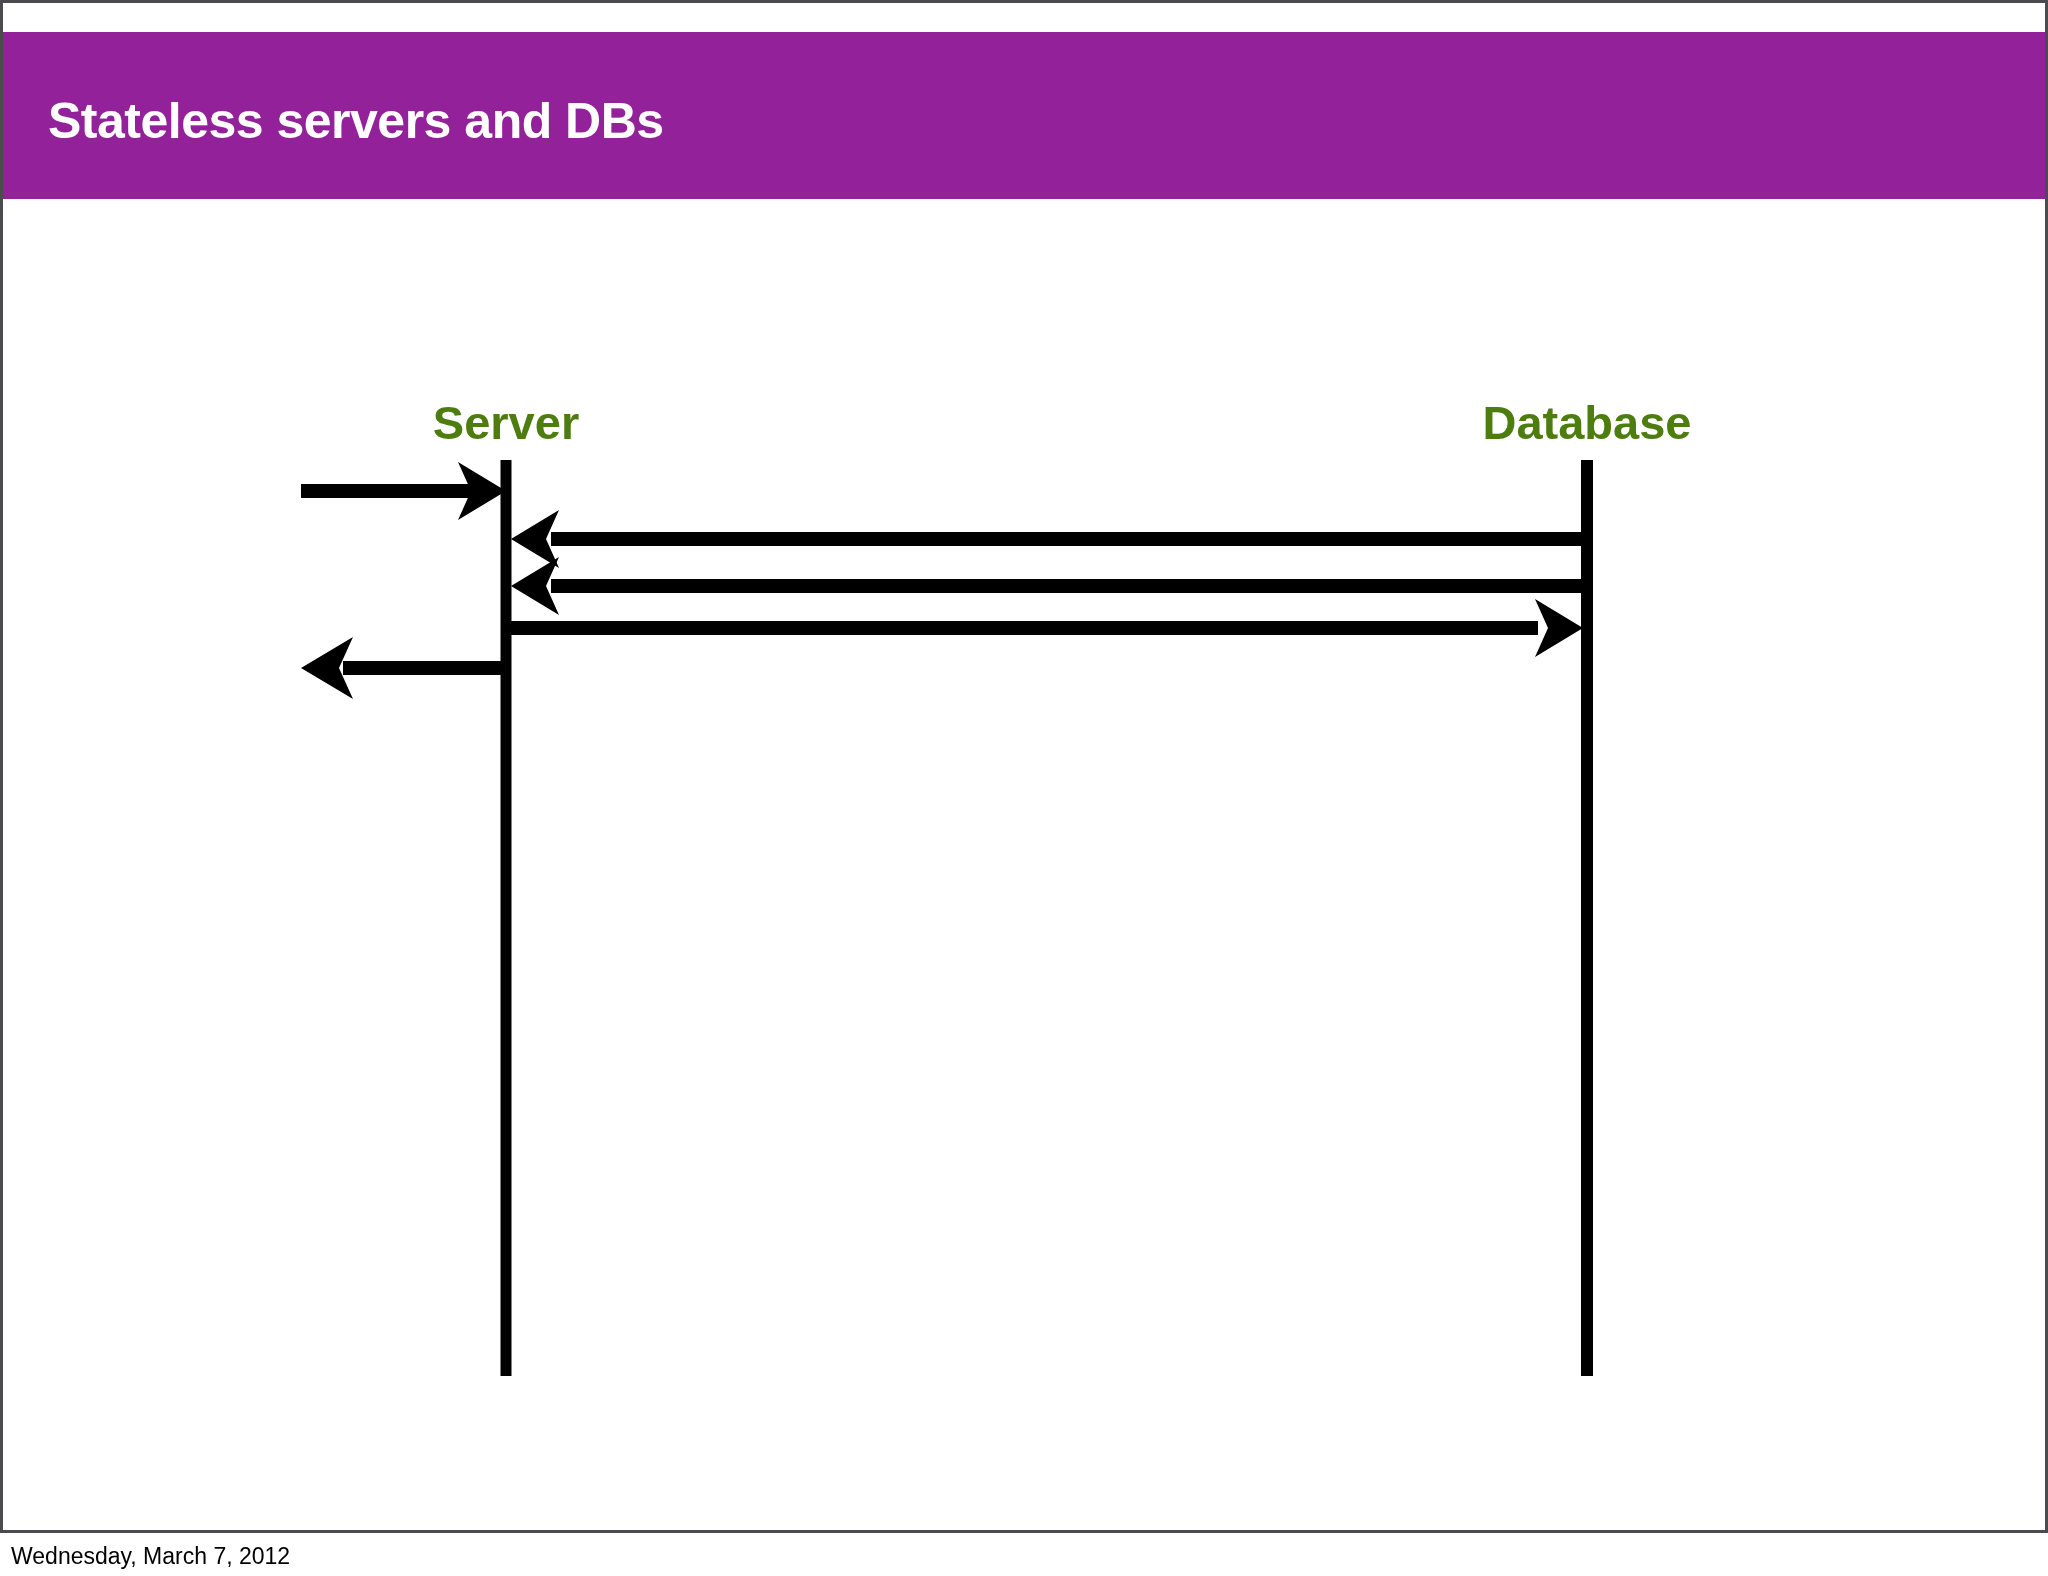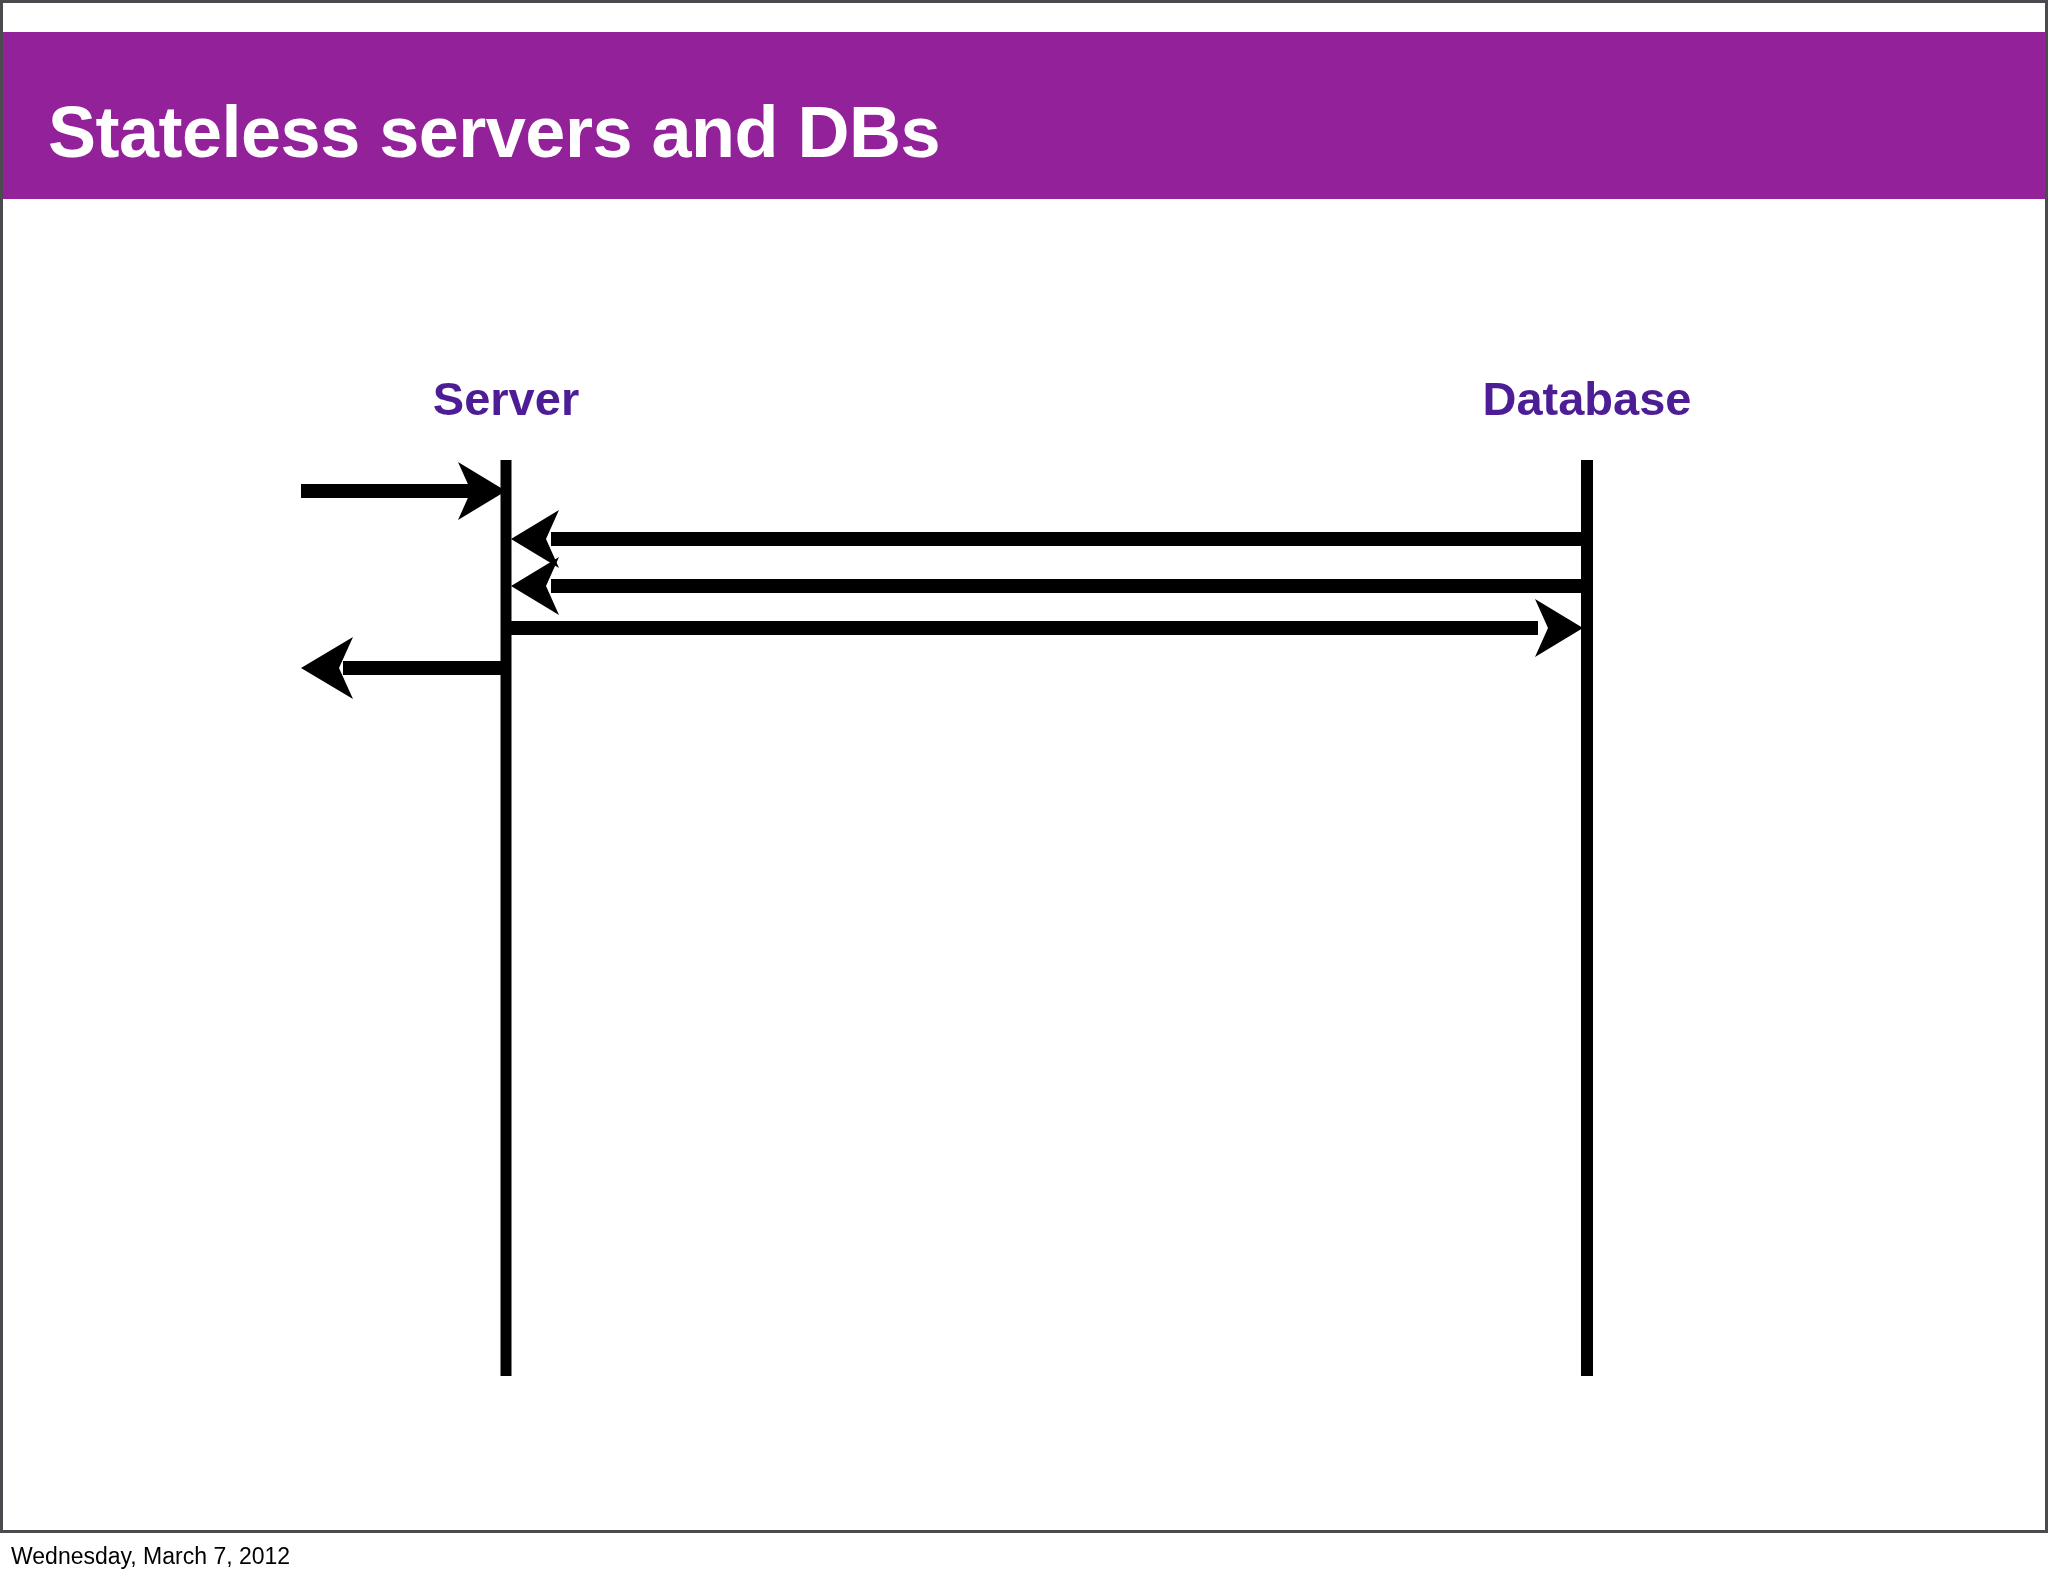--- a/index.html
+++ b/index.html
@@ -41,44 +41,45 @@
     left: 0;
     top: 29px;
     width: 2048px;
     height: 167px;
     background: #92219a;
   }
   #title-text {
     position: absolute;
     left: 45px;
     top: 64px;
-    font-size: 72px;
+    font-size: 50px;
     font-weight: bold;
     color: #ffffff;
     letter-spacing: -0.5px;
     line-height: 1;
     white-space: nowrap;
   }
 
   
   #diagram {
     position: absolute;
     left: 0;
     top: 0;
     width: 2048px;
     height: 1533px;
   }
   .lifeline-label {
     position: absolute;
     font-size: 47px;
     font-weight: bold;
-    color: #4c1d95;
+    color: #4d7c0f;
     white-space: nowrap;
     transform: translateX(-50%);
     line-height: 1;
+    margin-top: 24px;
   }
 
   
   #footer-date {
     position: absolute;
     left: 11px;
     top: 1543px;
     font-size: 23px;
     color: #000000;
     white-space: nowrap;

